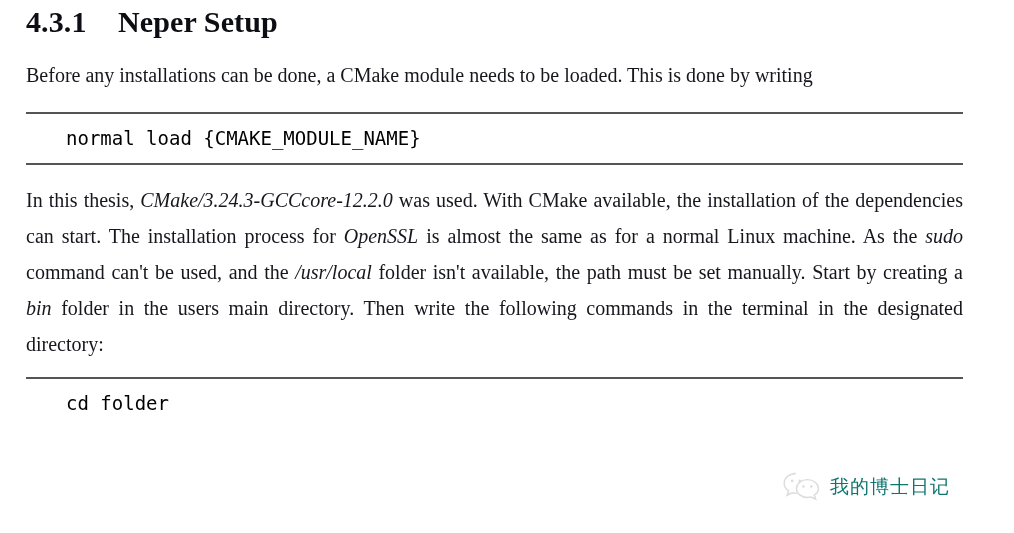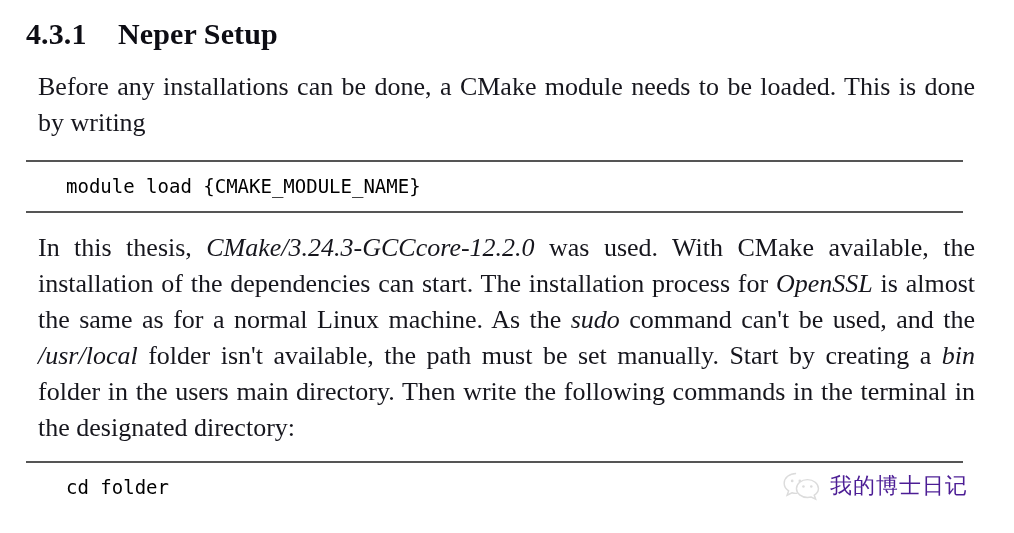--- a/index.html
+++ b/index.html
@@ -14,21 +14,21 @@
     position: relative;
     font-family: "Liberation Serif", "DejaVu Serif", serif;
     color: #1a1a22;
   }
 
   .page {
     position: relative;
     width: 1014px;
     height: 533px;
     box-sizing: border-box;
-    padding: 13px 26px;
+    padding: 1px 26px;
   }
 
   
   .section-heading {
     font-family: "Liberation Serif", "DejaVu Serif", serif;
     font-weight: bold;
     font-size: 30px;
     line-height: 1.0;
     color: #0d0d14;
     margin: 0;
@@ -36,26 +36,26 @@
     letter-spacing: 0.1px;
     white-space: nowrap;
   }
   .section-heading .sec-num {
     display: inline-block;
     min-width: 92px;
   }
 
   
   .body-par {
-    font-size: 26px;
+    font-size: 20px;
     line-height: 36px;
     text-align: justify;
     text-justify: inter-word;
     color: #16161d;
-    margin: 12px;
+    margin: 0;
     -webkit-hyphens: none;
     hyphens: none;
     font-family: Liberation Serif, serif;
   }
   .par-intro {
     margin-top: 20px;
     width: 937px;
   }
   .par-main {
     margin-top: 17px;
@@ -115,42 +115,42 @@
     pointer-events: none;
     user-select: none;
   }
   .watermark-icon {
     width: 40px;
     height: 32px;
     display: block;
   }
   .watermark-text {
     font-family: "DejaVu Sans", "Liberation Sans", sans-serif;
-    font-size: 22px;
+    font-size: 19px;
     line-height: 1;
-    color: #4c1d95;
+    color: #0f766e;
     white-space: nowrap;
     letter-spacing: 1px;
   }
 </style>
 </head>
 <body>
 
 <div class="page">
 
   <h2 class="section-heading">
     <span class="sec-num">4.3.1</span><span>Neper Setup</span>
   </h2>
 
   <p class="body-par par-intro">
     <span>Before any installations can be done, a CMake module needs to be loaded. This is done by writing</span>
   </p>
 
   <div class="code-block code-block-1">
-    <div class="code-line">module load {CMAKE_MODULE_NAME}</div>
+    <div class="code-line">normal load {CMAKE_MODULE_NAME}</div>
   </div>
 
   <p class="body-par par-main last-line-flush">
     <span>In this thesis, </span><em class="ital">CMake/3.24.3-GCCcore-12.2.0</em><span> was used. With CMake available, the installation of the dependencies can start. The installation process for </span><em class="ital">OpenSSL</em><span> is almost the same as for a normal Linux machine. As the </span><em class="ital">sudo</em><span> command can't be used, and the </span><em class="ital">/usr/local</em><span> folder isn't available, the path must be set manually. Start by creating a </span><em class="ital">bin</em><span> folder in the users main directory. Then write the following commands in the terminal in the designated directory:</span>
   </p>
 
   <div class="code-block code-block-2 no-bottom-rule">
     <div class="code-line"><span>cd folder</span></div>
   </div>
 

